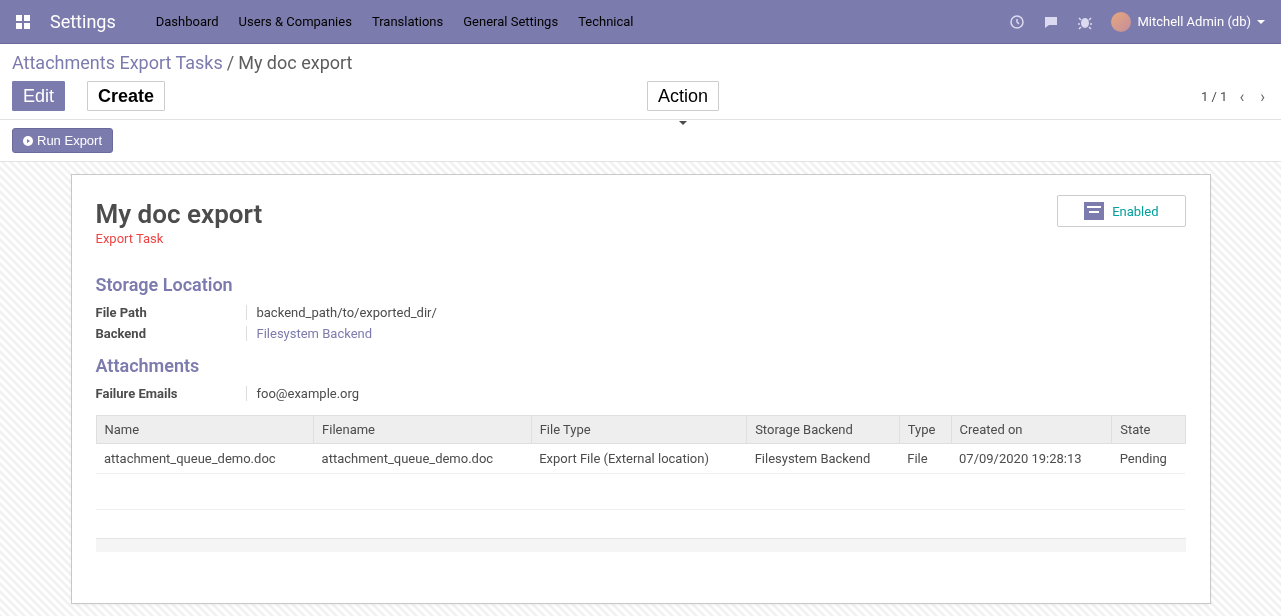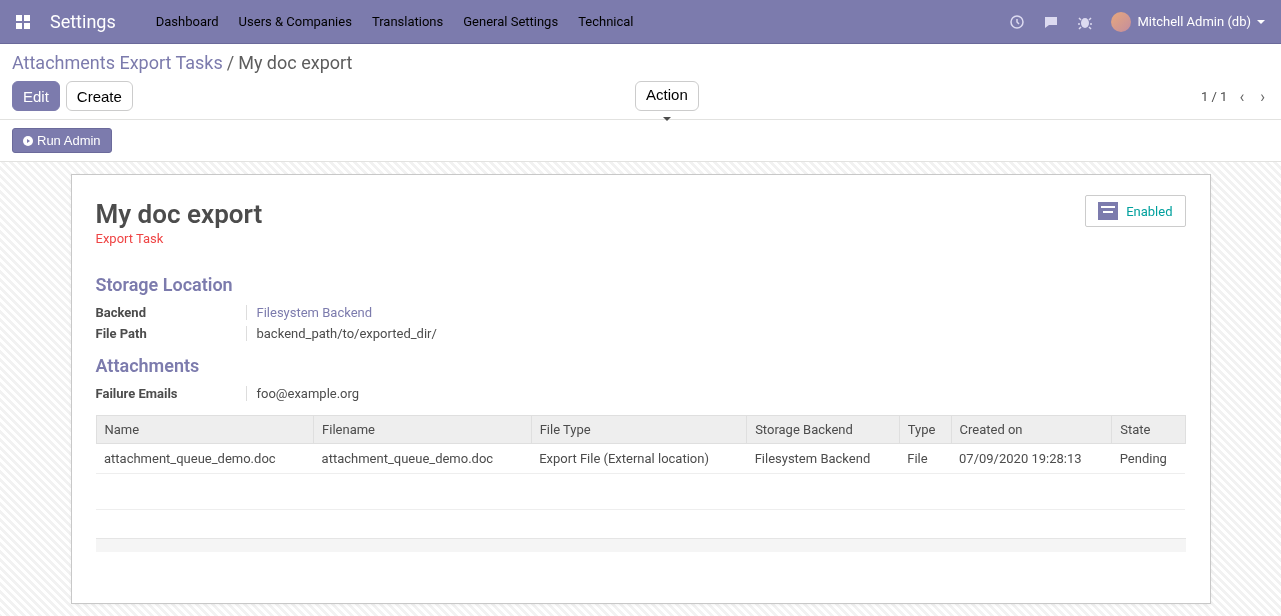--- a/index.html
+++ b/index.html
@@ -65,29 +65,29 @@
 
   .cp-row {
     display: flex;
     align-items: center;
     padding-bottom: 8px;
   }
   .btn {
     display: inline-flex;
     align-items: center;
     padding: 4px 10px;
-    font-size: 15px;
+    font-size: 18px;
     border: 1px solid #ccc;
-    border-radius: 6px;
+    border-radius: 1px;
     background: #fff;
     cursor: pointer;
     height: 30px;
   }
   .btn-primary { background:#7c7bad; border-color:#7c7bad; color:#fff; }
-  .btn + .btn { margin-left: 6px; }
+  .btn + .btn { margin-left: 22px; font-weight: bold; }
   .cp-center { margin-left: auto; margin-right: auto; }
   .action-btn { gap: 14px; flex-direction: column; }
   .cp-right { display:flex; align-items:center; gap:8px; color:#4c4c4c; }
   .pager-arrow { cursor:pointer; font-size:16px; color:#666; padding:0 4px; }
 
   
   .statusbar {
     background: #fff;
     padding: 8px 12px;
     border-bottom: 1px solid #e2e2e0;
@@ -116,21 +116,21 @@
     padding: 24px 24px 40px 24px;
     position: relative;
   }
   .record-title { font-size: 26px; font-weight:600; color:#4c4c4c; margin-bottom:2px; }
   .record-subtitle { font-size:13px; color:#ef4444; margin-bottom: 28px; }
 
   .status-badge {
     position:absolute; top:20px; right:24px;
     border:1px solid #ccc; border-radius:2px;
     display:flex; align-items:center; gap:8px;
-    padding: 6px 12px;
+    padding: 6px 26px;
     cursor:pointer;
   }
   .status-badge .box {
     width:20px; height:18px; background:#7c7bad;
     position:relative;
   }
   .status-badge .box::before{
     content:""; position:absolute; top:4px; left:3px; right:3px; height:2px; background:#fff;
   }
   .status-badge .box::after{
@@ -228,44 +228,44 @@
     </div>
   </div>
 </div>
 
 <div class="statusbar">
   <button class="btn-run">
     <svg class="play-icon" viewBox="0 0 10 10">
         <circle cx="5" cy="5" r="5" fill="#fff"></circle>
         <polygon points="4,3 7,5 4,7" fill="#7c7bad"></polygon>
       </svg>
-    <span>Run Admin</span>
+    <span>Run Export</span>
   </button>
 </div>
 
 <div class="form-wrap">
   <div class="form-sheet">
 
     <div class="status-badge">
       <div class="box"></div>
       <span class="text">Enabled</span>
     </div>
 
     <h1 class="record-title">My doc export</h1>
     <div class="record-subtitle">Export Task</div>
 
     <div class="section-title">Storage Location</div>
 
     <div class="field-row">
+      <div class="field-label">File Path</div>
+      <div class="field-value field-divider">backend_path/to/exported_dir/</div>
+    </div>
+    <div class="field-row">
       <div class="field-label">Backend</div>
       <div class="field-value link field-divider">Filesystem Backend</div>
-    </div>
-    <div class="field-row">
-      <div class="field-label">File Path</div>
-      <div class="field-value field-divider">backend_path/to/exported_dir/</div>
     </div>
 
     <div class="section-title">Attachments</div>
 
     <div class="field-row" style="margin-bottom:8px;">
       <div class="field-label">Failure Emails</div>
       <div class="field-value field-divider">foo@example.org</div>
     </div>
 
     <table class="att-table">

